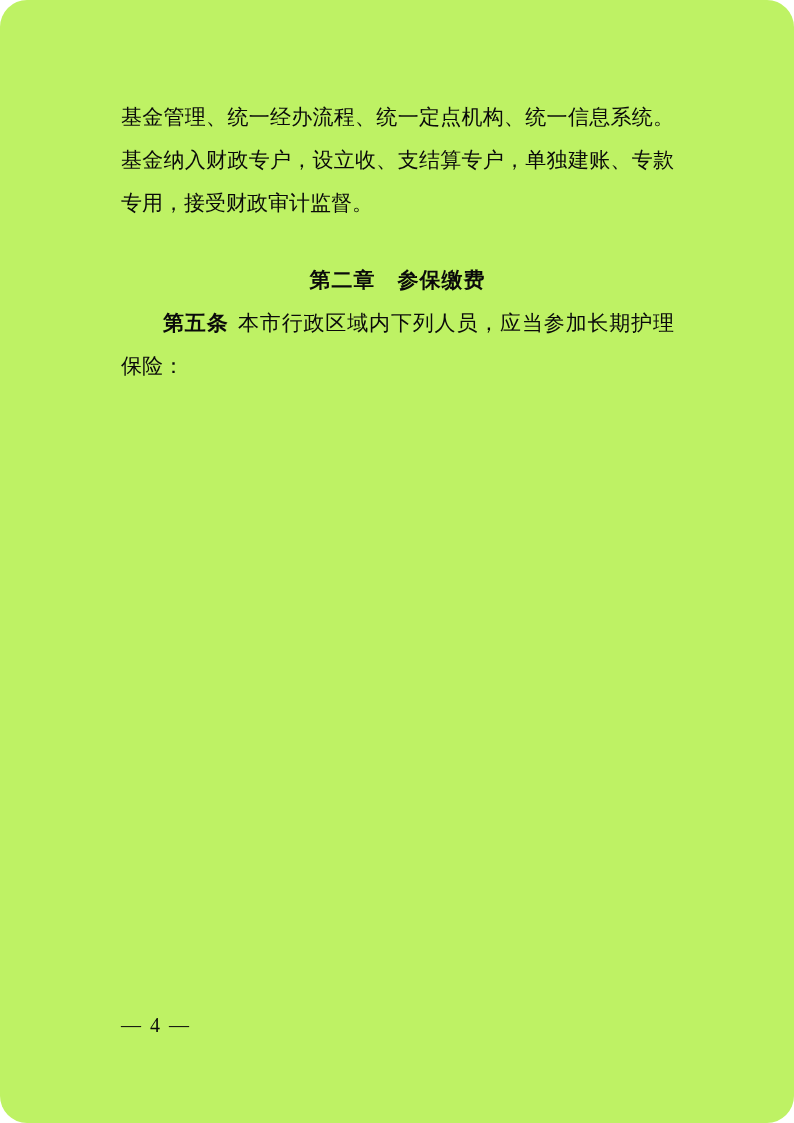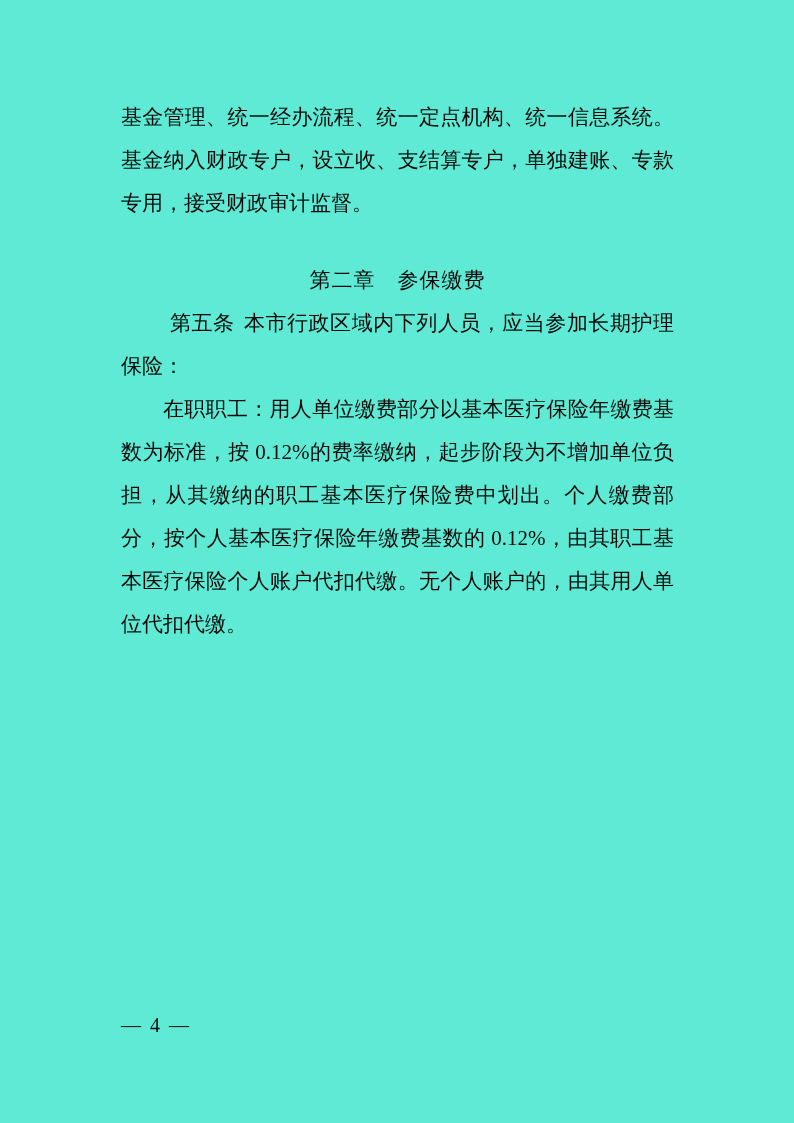--- a/index.html
+++ b/index.html
@@ -4,24 +4,25 @@
 <style>
   html, body {
     margin: 0;
     padding: 0;
     background: #ffffff;
   }
   .page {
     position: relative;
     width: 794px;
     height: 1123px;
-    background: #5eead4;
+    background: #bef264;
     overflow: hidden;
     font-family: "Liberation Serif", "DejaVu Serif", serif;
     color: #0a0a0a;
+    border-radius: 27px;
   }
   .content {
     position: absolute;
     left: 121px;
     top: 96px;
     width: 553px;
   }
   .para {
     margin: 0;
     font-size: 21px;
@@ -30,28 +31,27 @@
     text-justify: inter-ideograph;
     word-break: normal;
   }
   .indent {
     text-indent: 42px;
   }
   .heading {
     margin: 34px 0 0 0;
     font-size: 21px;
     line-height: 43px;
-    font-weight: normal;
+    font-weight: bold;
     text-align: center;
     letter-spacing: 1px;
   }
   .article-label {
-    font-weight: normal;
+    font-weight: bold;
     margin-right: 0.45em;
-    margin-left: 7px;
   }
   .footer {
     position: absolute;
     left: 121px;
     top: 1013px;
     font-size: 20px;
     line-height: 24px;
     letter-spacing: 2px;
     color: #0a0a0a;
   }
@@ -63,19 +63,18 @@
   <div class="content">
 
     <p class="para">基金管理、统一经办流程、统一定点机构、统一信息系统。基金纳入财政专户，设立收、支结算专户，单独建账、专款专用，接受财政审计监督。</p>
 
     <h2 class="heading">第二章　参保缴费</h2>
 
     <p class="para indent"><span class="article-label">第五条</span><span>本市行政区域内下列人员，应当参加长期护理保险：</span></p>
 
 
 
-    <p class="para indent">在职职工：用人单位缴费部分以基本医疗保险年缴费基数为标准，按 0.12%的费率缴纳，起步阶段为不增加单位负担，从其缴纳的职工基本医疗保险费中划出。个人缴费部分，按个人基本医疗保险年缴费基数的 0.12%，由其职工基本医疗保险个人账户代扣代缴。无个人账户的，由其用人单位代扣代缴。</p>
 
 
   </div>
 
   <div class="footer">— 4 —</div>
 </div>
 
 </body></html>

